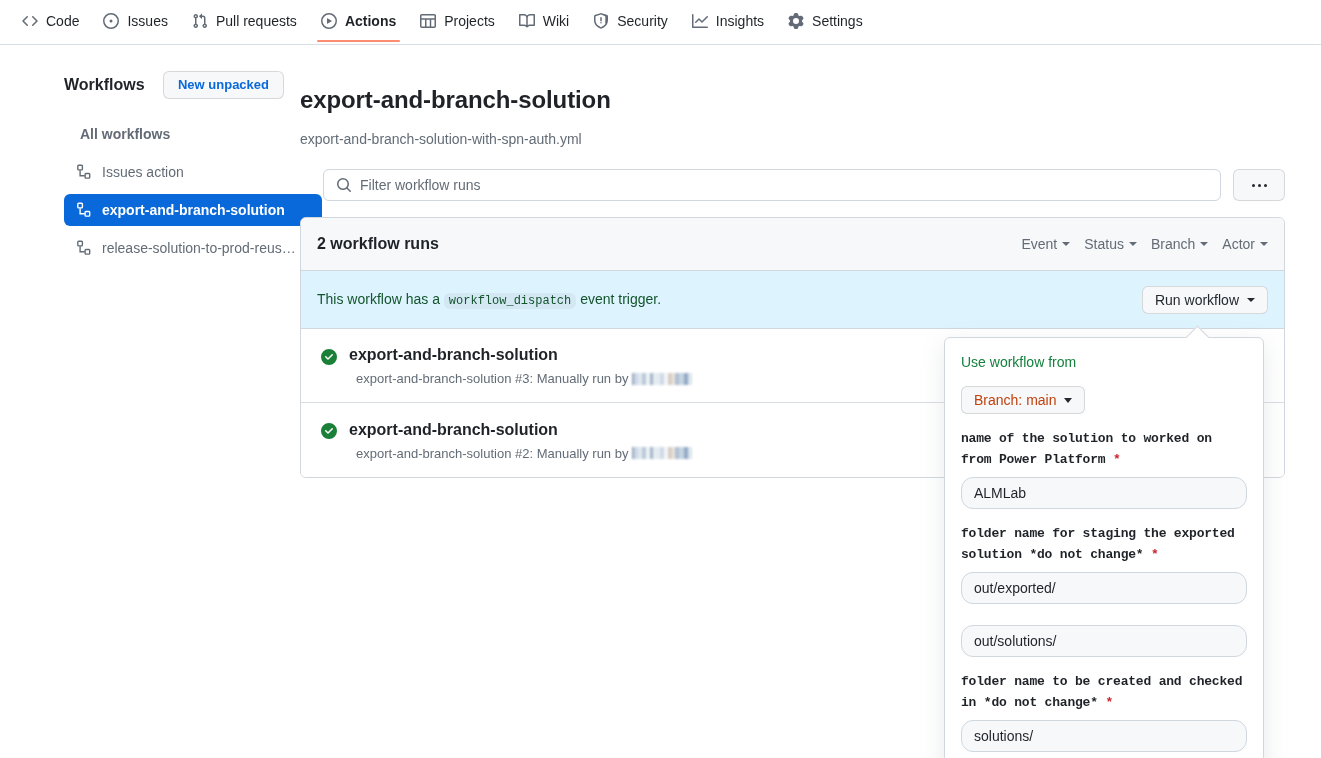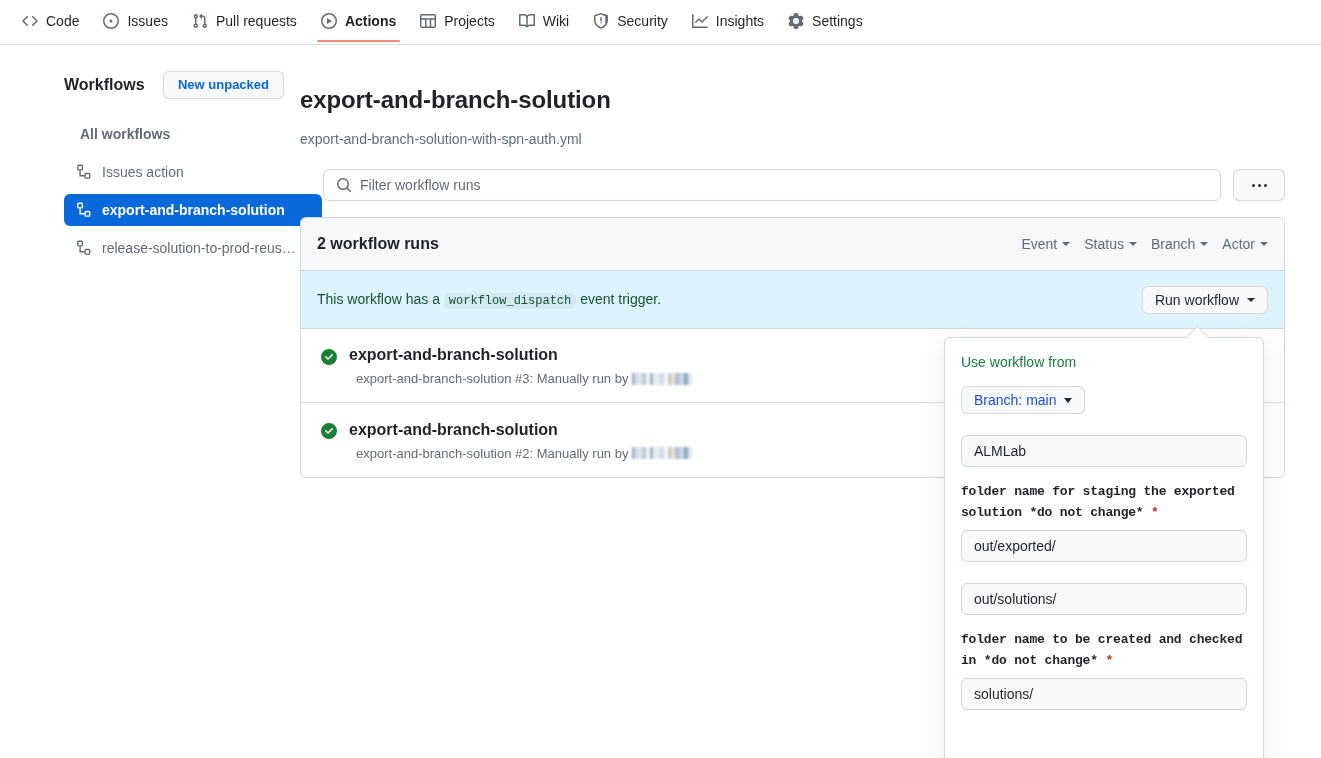--- a/index.html
+++ b/index.html
@@ -198,39 +198,39 @@
   #run-workflow-popover::before {
     content: "";
     position: absolute; top: -9px; left: 244px;
     width: 16px; height: 16px; background: #fff;
     border-left: 1px solid #d0d7de; border-top: 1px solid #d0d7de;
     transform: rotate(45deg);
   }
   #use-workflow-from-label { font-size: 14px; color: #15803d; margin-bottom: 16px; }
   #branch-select-button {
     display: inline-flex; align-items: center; gap: 8px;
-    font-size: 14px; color: #1d4ed8;
+    font-size: 14px; color: #c2410c;
     background: #f6f8fa; border: 1px solid rgba(31,35,40,0.15);
     border-radius: 6px; padding: 5px 12px; cursor: pointer;
   }
   #branch-select-button .tri-dn {
     width: 0; height: 0;
     border-left: 4px solid transparent; border-right: 4px solid transparent;
     border-top: 5px solid #24292f;
   }
   .field { margin-top: 14px; }
   .field-label {
     font-family: "Liberation Mono", monospace;
     font-size: 13px; line-height: 21px; color: #1f2328;
     font-weight: 600; letter-spacing: -0.2px;
   }
   .req { color: #cf222e; }
   .field-input {
     margin-top: 7px; width: 100%; height: 32px;
-    border: 1px solid #d0d7de; border-radius: 6px;
+    border: 1px solid #d0d7de; border-radius: 12px;
     background: #f6f8fa; padding: 0 12px;
     font-size: 14px; font-family: "Liberation Sans", sans-serif;
     color: #1f2328; outline: none;
   }
 </style>
 </head>
 <body>
 
 <div id="repo-nav">
 
@@ -456,20 +456,21 @@
 
   <div id="run-workflow-popover">
     <div id="use-workflow-from-label">Use workflow from</div>
 
     <button id="branch-select-button">
       <span>Branch: main</span>
       <i class="tri-dn"></i>
     </button>
 
     <div class="field">
+      <div class="field-label"><span>name of the solution to worked on from Power Platform</span> <span class="req">*</span></div>
       <input class="field-input" type="text" value="ALMLab" style="">
     </div>
 
     <div class="field">
       <div class="field-label"><span>folder name for staging the exported solution *do not change*</span> <span class="req">*</span></div>
       <input class="field-input" type="text" value="out/exported/" style="">
     </div>
 
     <div class="field">
       <input class="field-input" type="text" value="out/solutions/" style="">

